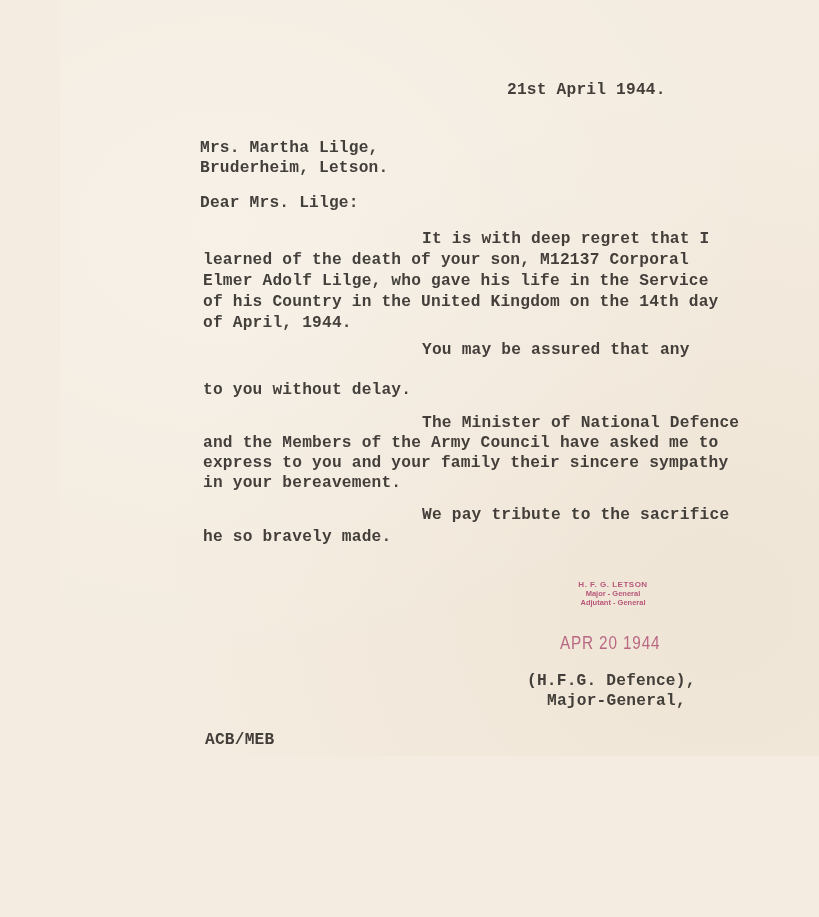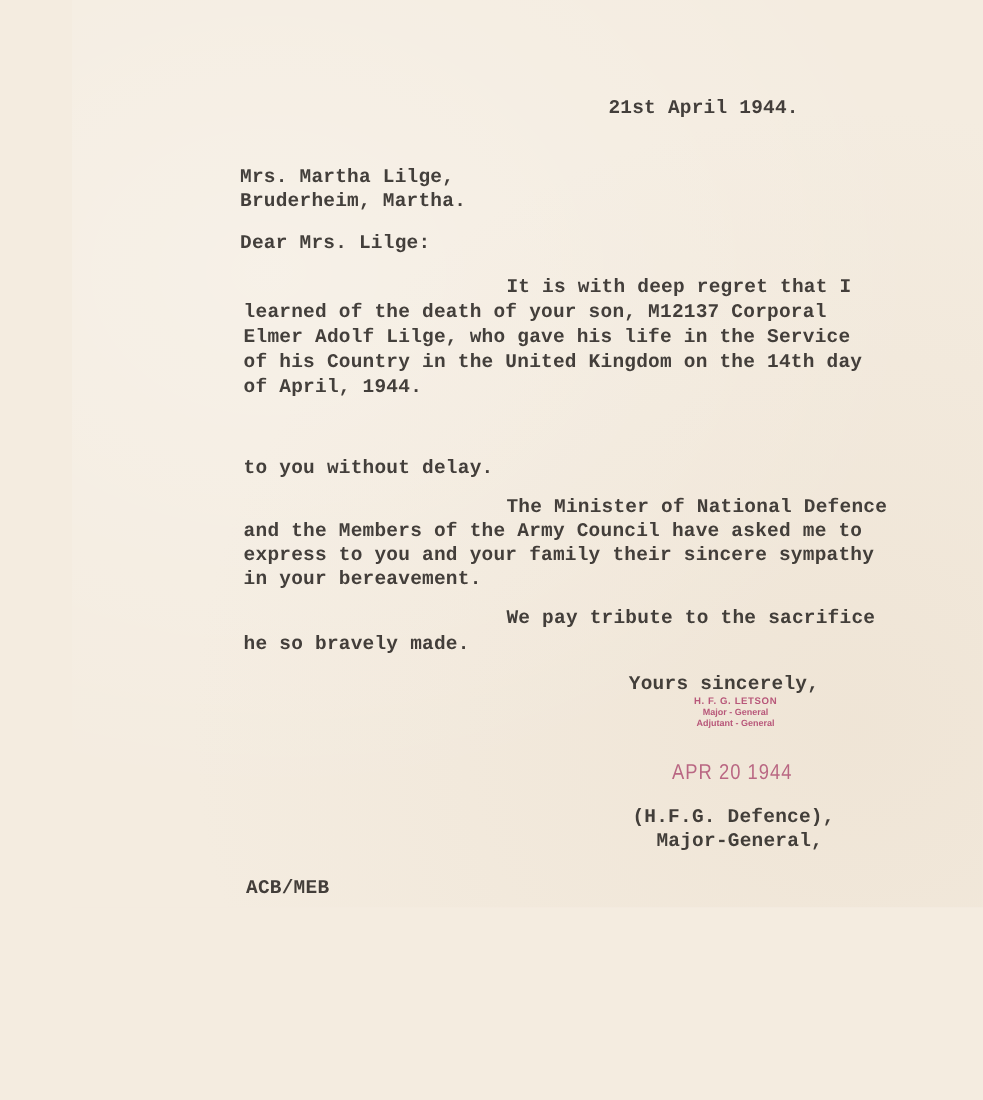--- a/index.html
+++ b/index.html
@@ -51,41 +51,41 @@
   }
 </style>
 </head>
 <body>
 
 <div class="paper">
 
   <div class="line" style="left:447px; top:79px;">21st April 1944.</div>
 
   <div class="line" style="left:140px; top:137px;">Mrs. Martha Lilge,</div>
-  <div class="line" style="left:140px; top:157px;">Bruderheim, Martha.</div>
+  <div class="line" style="left:140px; top:157px;">Bruderheim, Letson.</div>
 
   <div class="line" style="left:140px; top:192px;text-align:center;">Dear Mrs. Lilge:</div>
 
   <div class="line" style="left:362px; top:228px;">It is with deep regret that I</div>
   <div class="line" style="left:143px; top:249px;">learned of the death of your son, M12137 Corporal</div>
   <div class="line" style="left:143px; top:270px;">Elmer Adolf Lilge, who gave his life in the Service</div>
   <div class="line" style="left:143px; top:291px;">of his Country in the United Kingdom on the 14th day</div>
   <div class="line" style="left:143px; top:312px;">of April, 1944.</div>
 
+  <div class="line" style="left:362px; top:339px;">You may be assured that any</div>
   <div class="line" style="left:143px; top:379px;">to you without delay.</div>
 
   <div class="line" style="left:362px; top:412px;">The Minister of National Defence</div>
   <div class="line" style="left:143px; top:432px;">and the Members of the Army Council have asked me to</div>
   <div class="line" style="left:143px; top:452px;">express to you and your family their sincere sympathy</div>
   <div class="line" style="left:143px; top:472px;">in your bereavement.</div>
 
   <div class="line" style="left:362px; top:504px;">We pay tribute to the sacrifice</div>
   <div class="line" style="left:143px; top:526px;">he so bravely made.</div>
 
-  <div class="line" style="left:464px; top:559px;">Yours sincerely,</div>
 
   <div class="stamp" style="left:503px; top:580px; width:100px;">
     <div class="stamp-name">H. F. G. LETSON</div>
     <div class="stamp-sub">Major - General</div>
     <div class="stamp-sub">Adjutant - General</div>
   </div>
 
   <div class="date-stamp" style="left:500px; top:633px;">APR 20 1944</div>
 
   <div class="line" style="left:467px; top:670px;">(H.F.G. Defence),</div>

